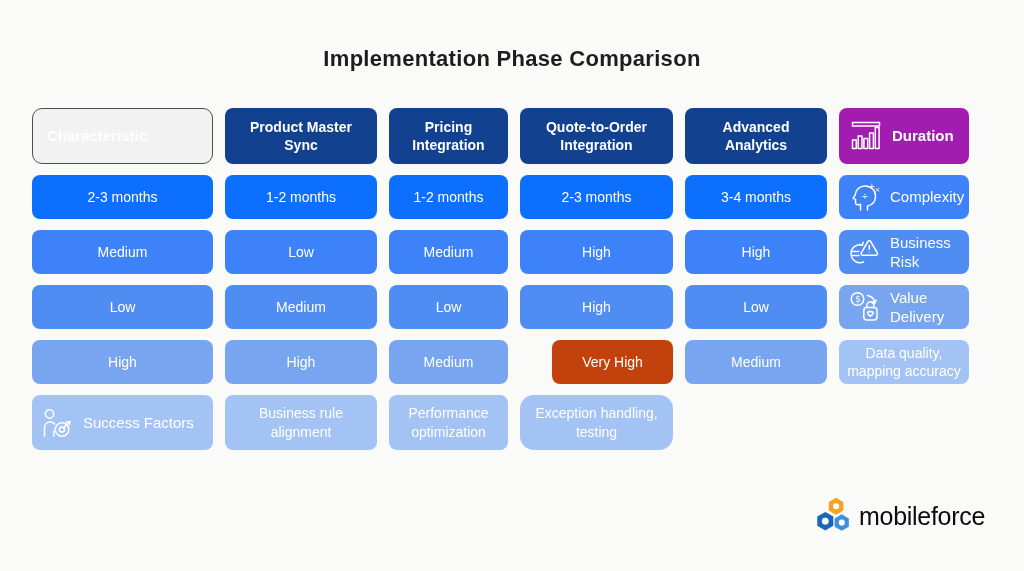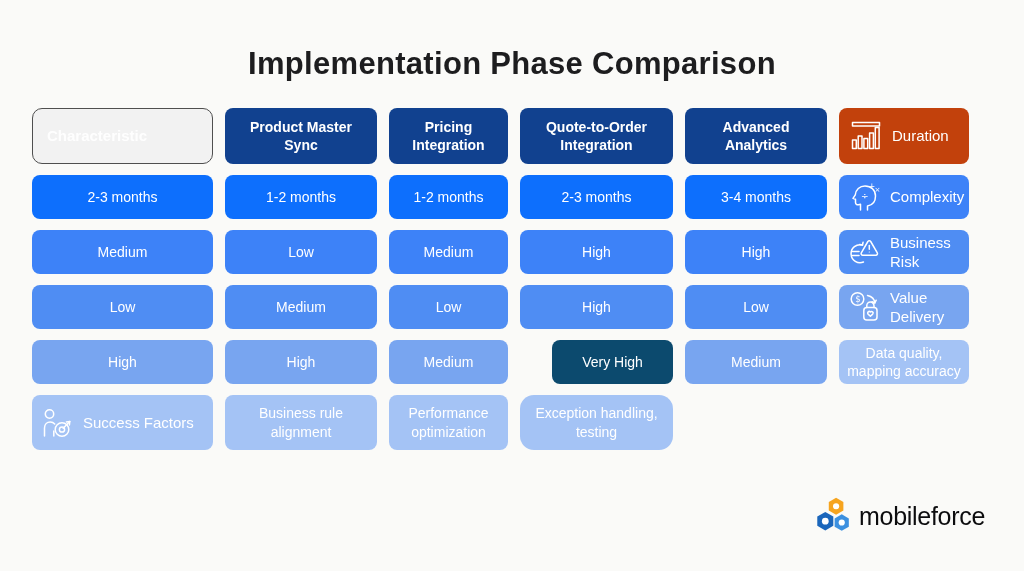--- a/index.html
+++ b/index.html
@@ -5,21 +5,21 @@
   * { margin: 0; padding: 0; box-sizing: border-box; }
   html, body { width: 1024px; height: 571px; overflow: hidden; }
   body {
     background: #fafaf8;
     font-family: "Liberation Sans", sans-serif;
     position: relative;
   }
   .title {
     text-align: center;
     margin: 46px 0 0 0;
-    font-size: 31px;
+    font-size: 22px;
     font-weight: 800;
     color: #1d1d1f;
     letter-spacing: 0.3px;
   }
   .grid {
     position: absolute;
     left: 32px;
     top: 108px;
     display: grid;
     grid-template-columns: 181px 152px 119px 153px 142px 130px;
@@ -84,21 +84,21 @@
 
   <h1 class="title">Implementation Phase Comparison</h1>
 
   <div class="grid" id="grid">
     <div class="cell corner">Characteristic</div>
 
   <div class="cell header" style="background: rgb(17, 65, 143);">Product Master Sync</div>
       <div class="cell header" style="background: rgb(17, 65, 143);">Pricing Integration</div>
       <div class="cell header" style="background: rgb(17, 65, 143);">Quote-to-Order Integration</div>
       <div class="cell header" style="background: rgb(17, 65, 143);">Advanced Analytics</div>
-      <div class="cell rowlabel" style="background: #c2410c;">
+      <div class="cell rowlabel" style="background: #a21caf; font-weight: bold;">
         <span class="icon">
           <svg width="38" height="34" viewBox="0 0 36 34">
             <rect x="4.5" y="3.5" width="27" height="3.6" fill="none" stroke="#ffffff" stroke-width="1.5" stroke-linecap="round" stroke-linejoin="round"></rect>
             <rect x="4.5" y="21" width="3.8" height="8.5" fill="none" stroke="#ffffff" stroke-width="1.5" stroke-linecap="round" stroke-linejoin="round"></rect>
             <rect x="10.2" y="17" width="3.8" height="12.5" fill="none" stroke="#ffffff" stroke-width="1.5" stroke-linecap="round" stroke-linejoin="round"></rect>
             <rect x="15.9" y="19.5" width="3.8" height="10" fill="none" stroke="#ffffff" stroke-width="1.5" stroke-linecap="round" stroke-linejoin="round"></rect>
             <rect x="21.6" y="14" width="3.8" height="15.5" fill="none" stroke="#ffffff" stroke-width="1.5" stroke-linecap="round" stroke-linejoin="round"></rect>
             <rect x="27.3" y="8.5" width="3.8" height="21" fill="none" stroke="#ffffff" stroke-width="1.5" stroke-linecap="round" stroke-linejoin="round"></rect>
           </svg>
         </span>
@@ -153,21 +153,21 @@
             <path d="M19.8 17.5 v -1.8 a 3.6 3.6 0 0 1 7.2 0 v 1.8" fill="none" stroke="#ffffff" stroke-width="1.5" stroke-linecap="round" stroke-linejoin="round"></path>
             <rect x="16.8" y="17.5" width="13.2" height="12.5" rx="3" fill="none" stroke="#ffffff" stroke-width="1.5" stroke-linecap="round" stroke-linejoin="round"></rect>
             <path d="M23.4 26.3 l -2.3 -2.2 a 1.55 1.55 0 0 1 2.3 -2.1 a 1.55 1.55 0 0 1 2.3 2.1 Z" fill="none" stroke="#ffffff" stroke-width="1.5" stroke-linecap="round" stroke-linejoin="round"></path>
           </svg>
         </span>
         <span>Value Delivery</span>
       </div>
       <div class="cell value" style="background: rgb(120, 165, 240);">High</div>
       <div class="cell value" style="background: rgb(120, 165, 240);">High</div>
       <div class="cell value" style="background: rgb(120, 165, 240);">Medium</div>
-      <div class="cell value" style="background: #0c4a6e; margin-left: 32px;">Very High</div>
+      <div class="cell value" style="background: #c2410c; margin-left: 32px;">Very High</div>
       <div class="cell value" style="background: rgb(120, 165, 240);">Medium</div>
       <div class="cell value" style="background: rgb(164, 195, 245);">Data quality, mapping accuracy</div>
       <div class="cell rowlabel" style="background: rgb(164, 195, 245);">
         <span class="icon">
           <svg width="36" height="34" viewBox="0 0 36 34">
             <circle cx="9.5" cy="8" r="4.2" fill="none" stroke="#ffffff" stroke-width="1.5" stroke-linecap="round" stroke-linejoin="round"></circle>
             <path d="M4.5 30 L4.5 22 C4.5 18.2 7.2 16 10.3 16 C12 16 13.6 16.7 14.7 17.9" fill="none" stroke="#ffffff" stroke-width="1.5" stroke-linecap="round" stroke-linejoin="round"></path>
             <path d="M13.8 30 L13.8 25" fill="none" stroke="#ffffff" stroke-width="1.5" stroke-linecap="round" stroke-linejoin="round"></path>
             <circle cx="22" cy="23.5" r="6.8" fill="none" stroke="#ffffff" stroke-width="1.5" stroke-linecap="round" stroke-linejoin="round"></circle>
             <circle cx="22" cy="23.5" r="2.6" fill="none" stroke="#ffffff" stroke-width="1.5" stroke-linecap="round" stroke-linejoin="round"></circle>

